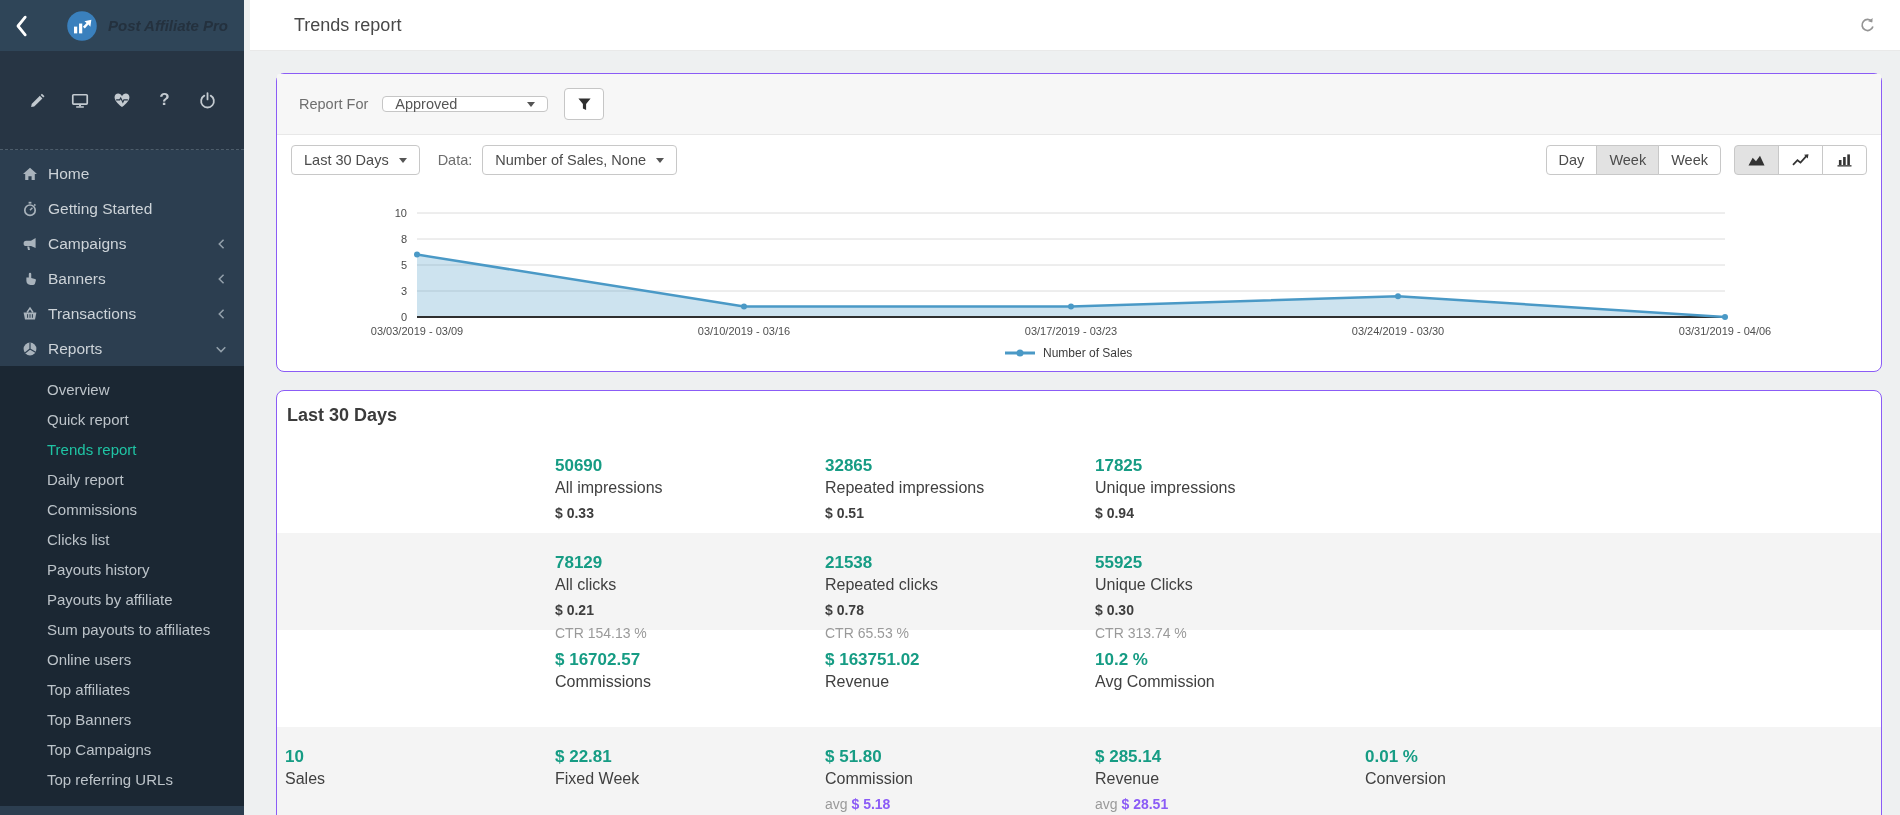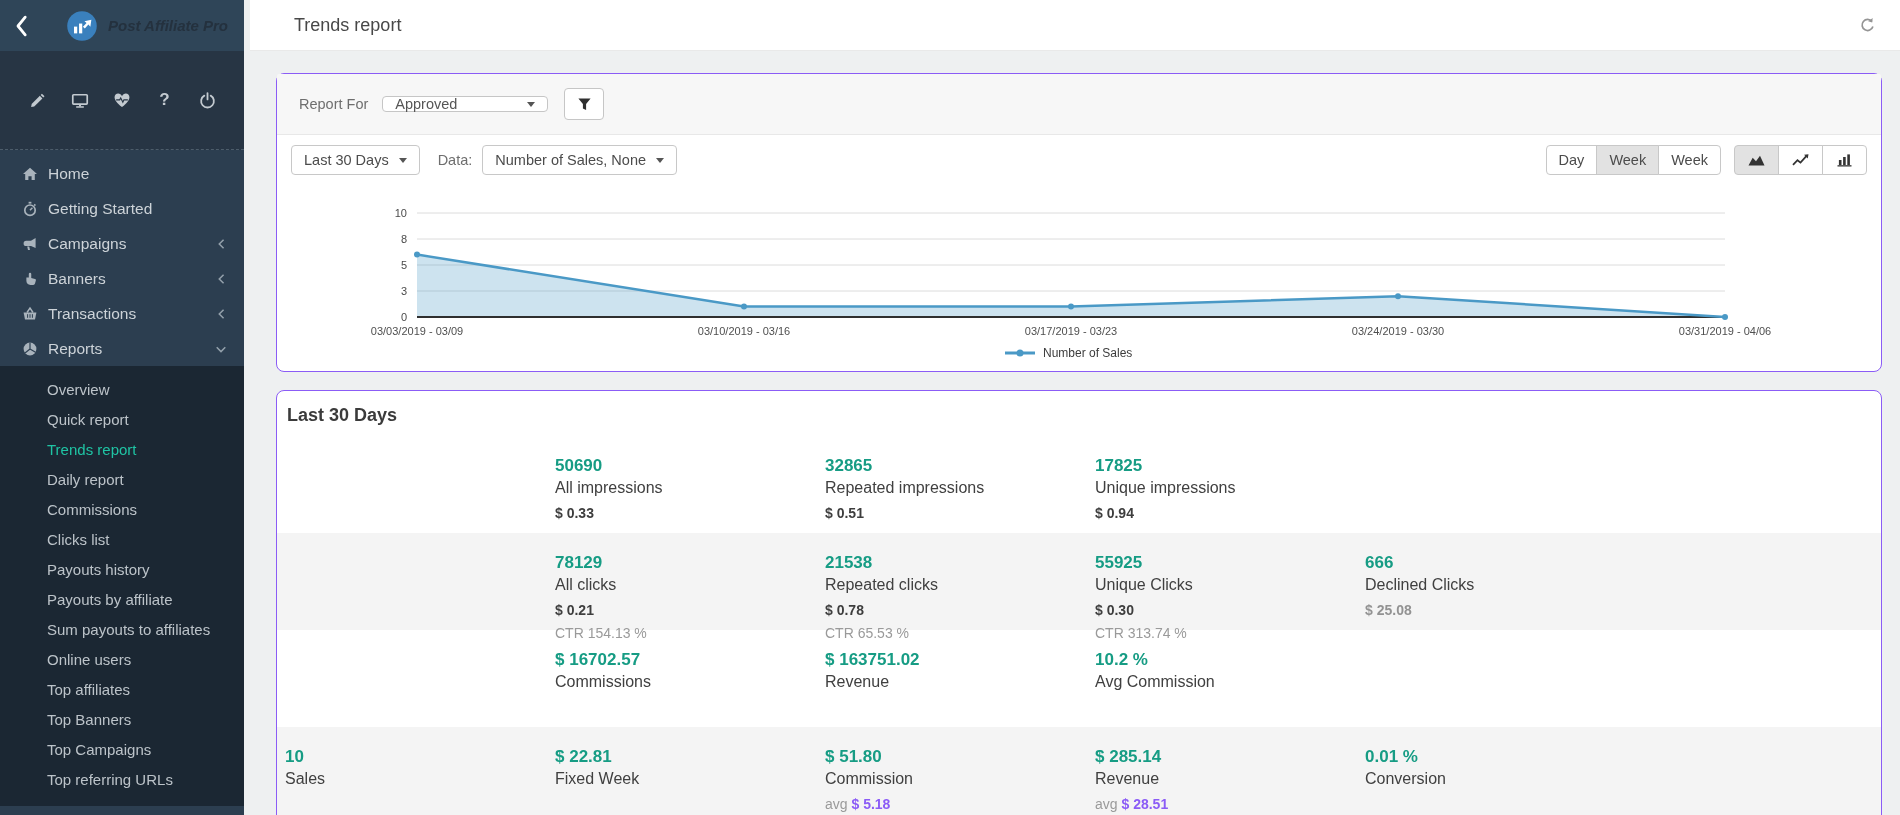--- a/index.html
+++ b/index.html
@@ -379,25 +379,20 @@
         <div class="l">Repeated clicks</div>
         <div class="m">$ 0.78</div>
         <div class="ctr">CTR 65.53 %</div>
       </div>
       <div class="cell c4">
         <div class="v">55925</div>
         <div class="l">Unique Clicks</div>
         <div class="m">$ 0.30</div>
         <div class="ctr">CTR 313.74 %</div>
       </div>
-      <div class="cell c5">
-        <div class="v">666</div>
-        <div class="l">Declined Clicks</div>
-        <div class="m gray">$ 25.08</div>
-      </div>
     </div>
 
     <div class="stat-row">
       <div class="cell c2">
         <div class="v">$ 16702.57</div>
         <div class="l">Commissions</div>
       </div>
       <div class="cell c3">
         <div class="v">$ 163751.02</div>
         <div class="l">Revenue</div>

